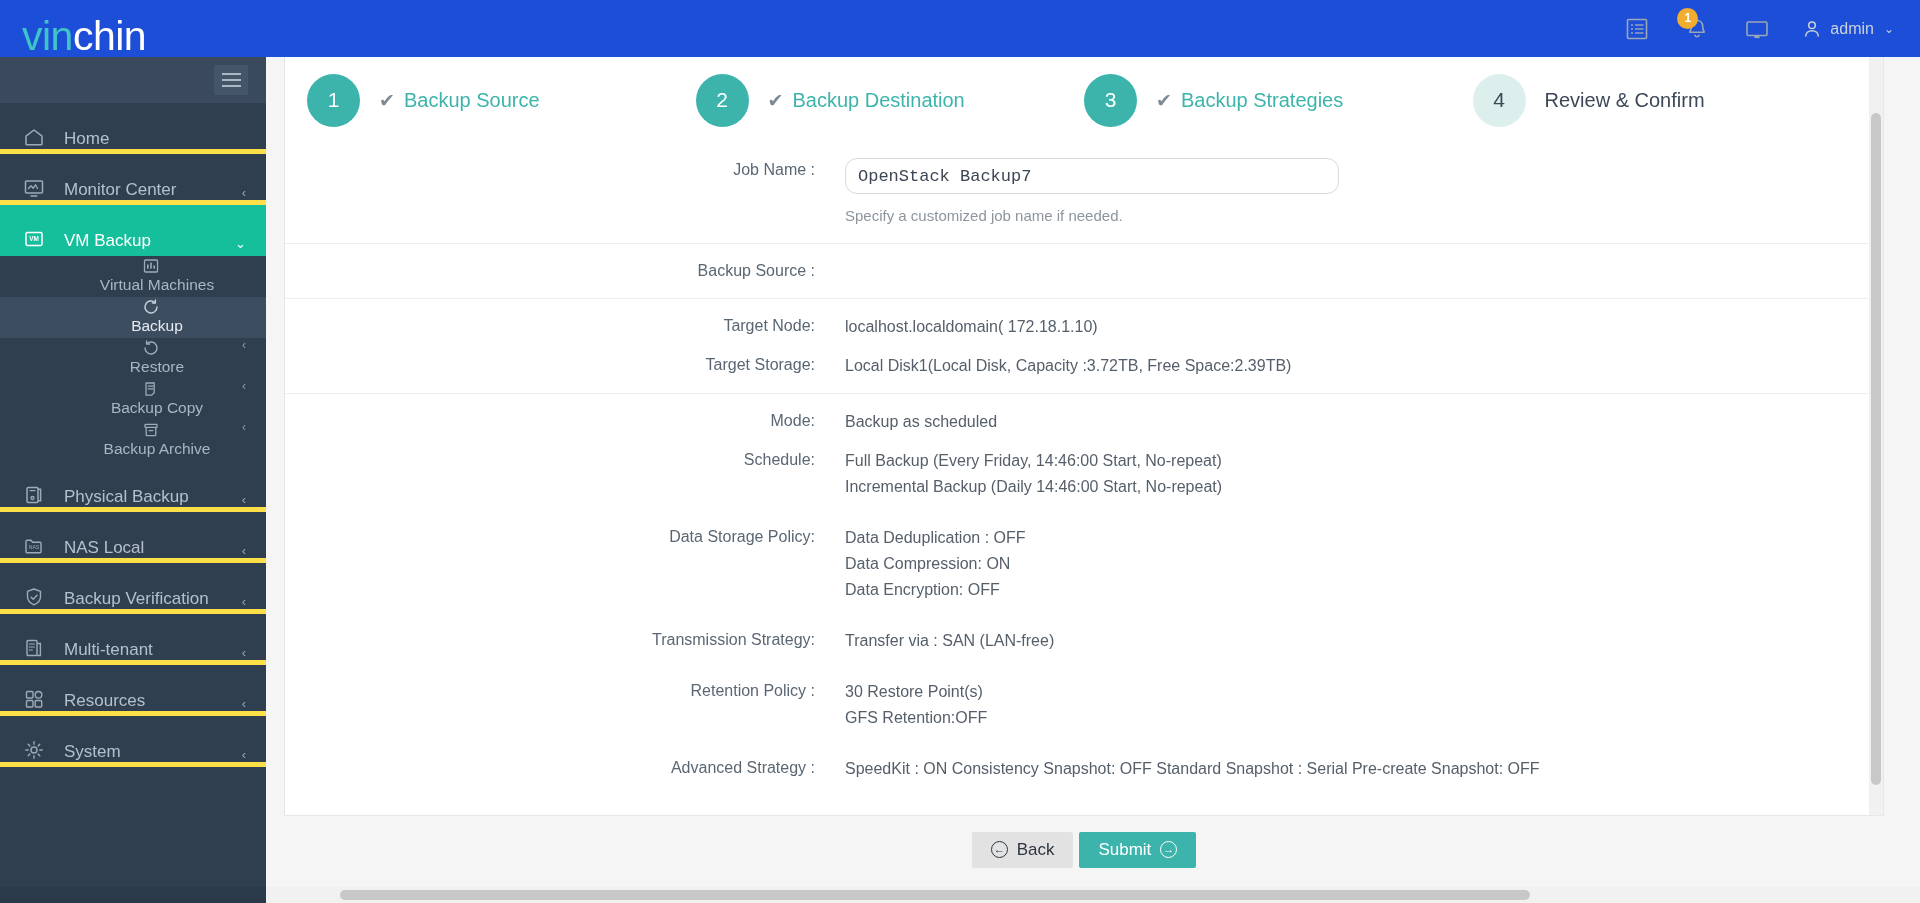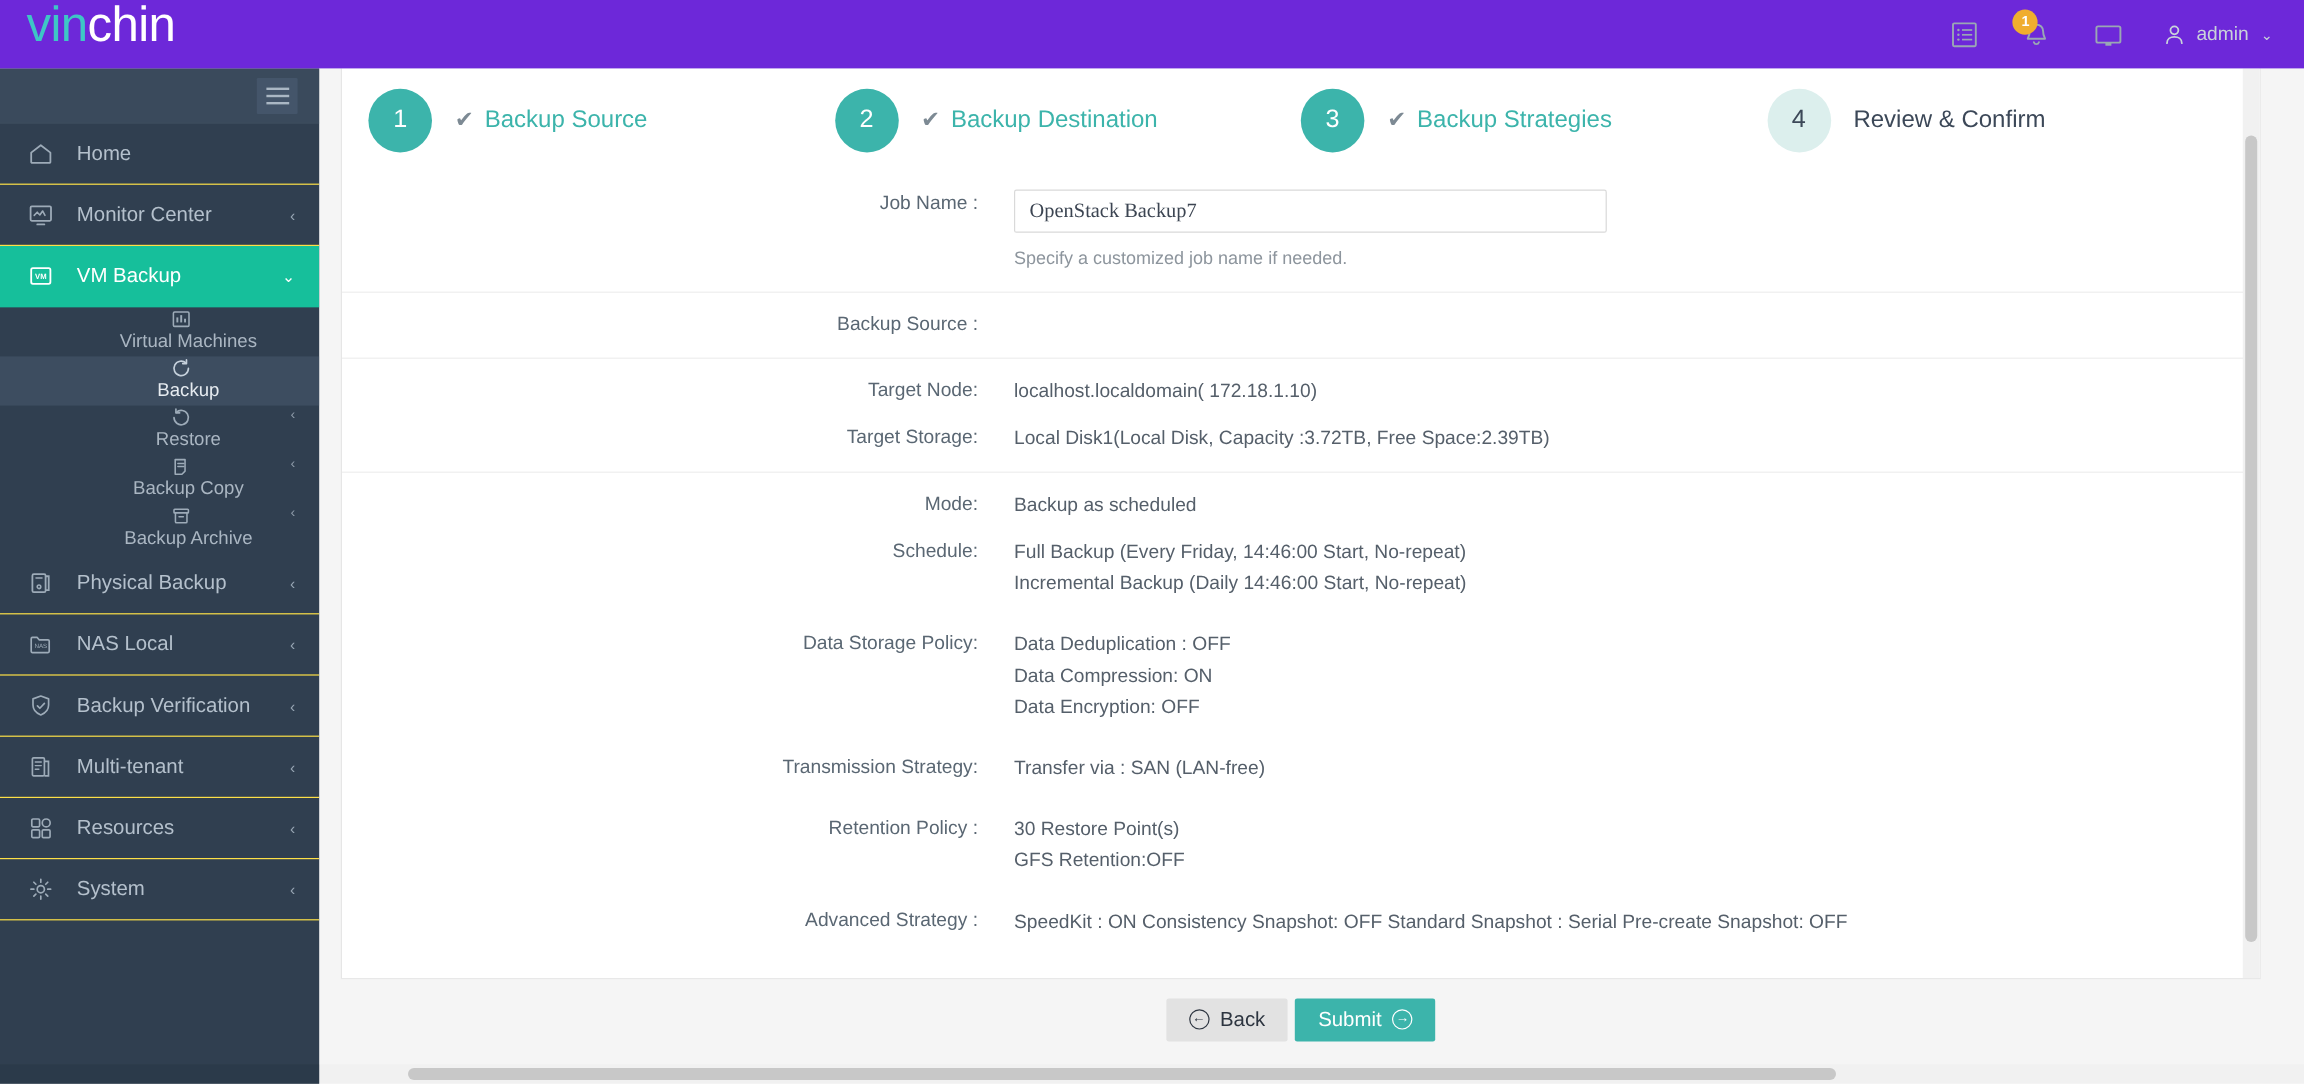--- a/index.html
+++ b/index.html
@@ -8,22 +8,22 @@
     margin: 0; padding: 0;
     width: 1920px; height: 903px;
     overflow: hidden;
     background: #ffffff;
     font-family: "Liberation Sans", sans-serif;
   }
   
   .topbar {
     position: absolute; top: 0; left: 0;
     width: 1920px; height: 57px;
-    background: #6d28d9;
-    display: flex; align-items: flex-start;
+    background: #1d4ed8;
+    display: flex; align-items: flex-end;
     z-index: 30;
   }
   .logo {
     margin-left: 22px;
     font-size: 41px;
     letter-spacing: -0.5px;
     font-weight: 400;
     line-height: 1;
     user-select: none;
   }
@@ -88,25 +88,25 @@
     gap: 4px;
     cursor: pointer;
     border-radius: 1px;
   }
   .hamburger span {
     display: block; width: 19px; height: 2px;
     background: #aab7c4;
   }
   .nav-item {
     height: 51px;
-    display: flex; align-items: center;
+    display: flex; align-items: flex-end;
     padding-left: 22px;
     color: #b4c0cc;
     font-size: 17px;
-    border-bottom: 1px solid #fde047;
+    border-bottom: 5px solid #fde047;
     cursor: pointer;
     position: relative;
   }
   .nav-item .nic {
     width: 24px; height: 24px;
     margin-right: 18px;
     display: flex; align-items: center; justify-content: center;
     flex: 0 0 24px;
   }
   .nav-item .chev {
@@ -216,25 +216,25 @@
     font-size: 16px;
     line-height: 26px;
     flex: 1 1 auto;
     padding-top: 1px;
   }
   .fvalue .line { display: block; }
   .hint { color: #8d959d; font-size: 15px; display:block; margin-top: 9px;}
   .job-input {
     width: 494px; height: 36px;
     border: 1px solid #d9d9d9;
-    border-radius: 2px;
+    border-radius: 12px;
     padding: 0 12px;
     font-size: 17px;
     color: #3c4552;
-    font-family: Liberation Serif, serif;
+    font-family: Liberation Mono, monospace;
     outline: none;
     background: #fff;
   }
   .redacted {
     display: inline-block;
     width: 104px; height: 17px;
     vertical-align: -3px;
     background: linear-gradient(90deg,#e4e4e4,#d7d7d7 40%,#e9e9e9);
     border-radius: 9px;
     filter: blur(2px);

